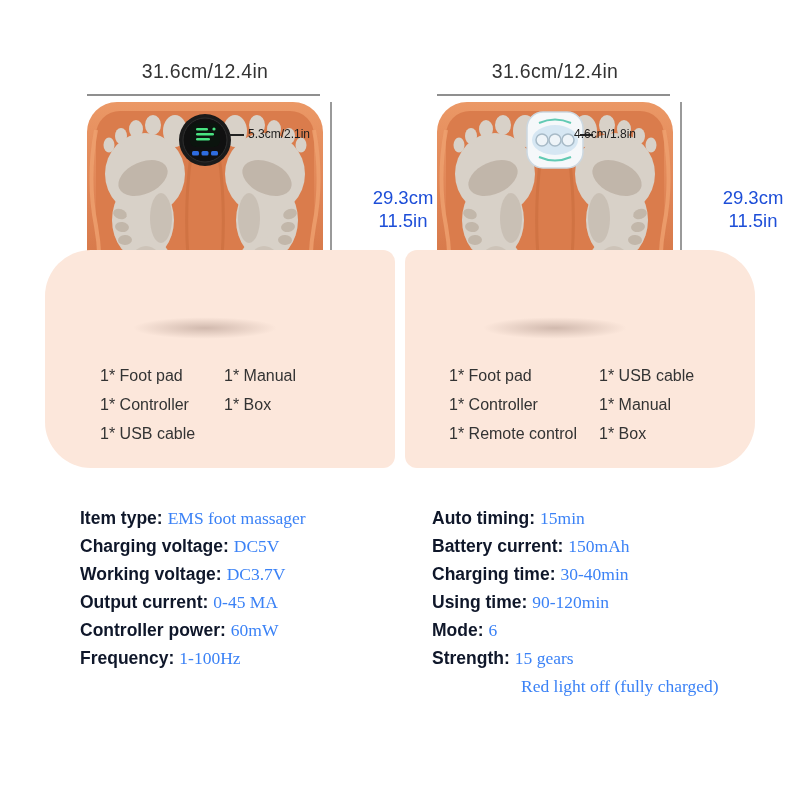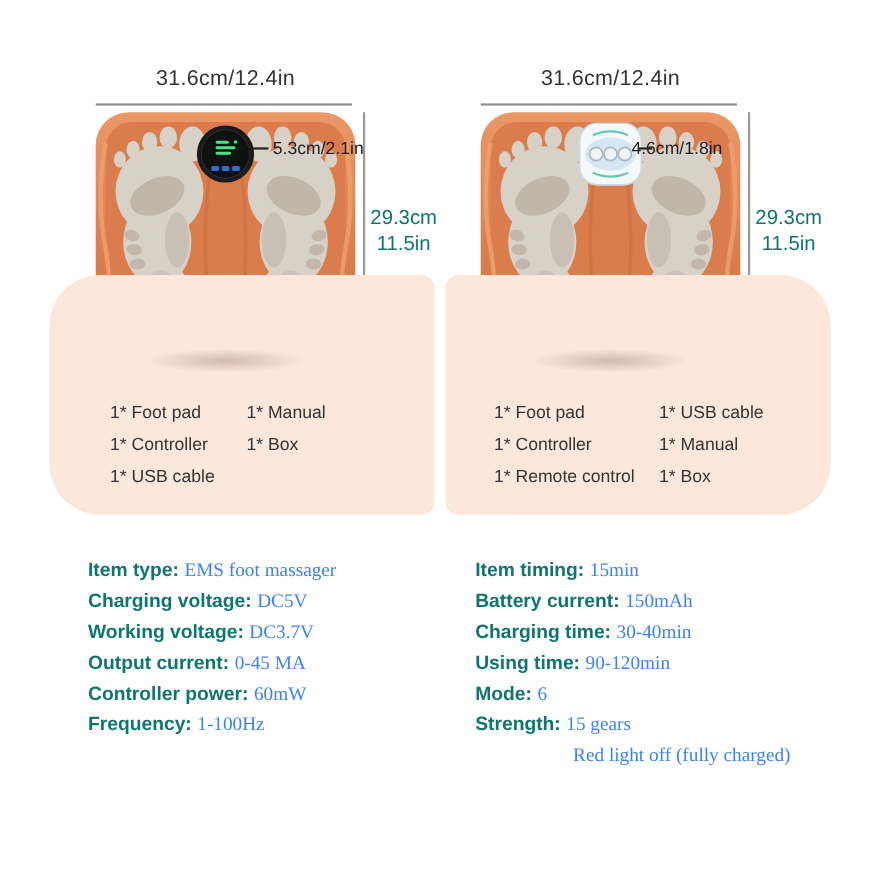--- a/index.html
+++ b/index.html
@@ -4,40 +4,40 @@
 <style>
   html,body{margin:0;padding:0;}
   .page{
     position:relative;width:800px;height:800px;background:#ffffff;
     font-family:"Liberation Sans",sans-serif;color:#2f2f2f;overflow:hidden;
   }
   
   .dim-width-label{position:absolute;width:240px;text-align:center;top:60px;font-size:19.5px;color:#333;letter-spacing:.3px;}
   .dim-hline{position:absolute;top:94px;width:233px;height:2px;background:#8f8f8f;}
   .dim-vline{position:absolute;top:102px;width:2px;height:216px;background:#9a9a9a;}
-  .dim-height-label{position:absolute;top:186px;width:70px;text-align:center;font-size:18.5px;line-height:23px;color:#0f766e;}
+  .dim-height-label{position:absolute;top:186px;width:70px;text-align:center;font-size:18.5px;line-height:23px;color:#1d4ed8;margin-left:36px;}
   .ctrl-leader{position:absolute;top:134px;height:1.6px;background:#222;}
-  .ctrl-label{position:absolute;top:127px;font-size:16px;color:#1e1e1e;}
+  .ctrl-label{position:absolute;top:127px;font-size:12px;color:#1e1e1e;}
   
   .product-svg{position:absolute;top:100px;width:240px;height:215px;}
   .p1{left:85px;} .p2{left:435px;}
   .reflection{position:absolute;top:313px;width:200px;height:30px;
     background:radial-gradient(50% 50% at 50% 50%, rgba(110,80,70,.30), rgba(110,80,70,0) 72%);}
   
   .pkg-panel{position:absolute;top:250px;width:350px;height:218px;background:#fce7db;}
   .pkg-panel.left{left:45px;border-radius:46px 12px 12px 46px;}
   .pkg-panel.right{left:405px;border-radius:12px 46px 46px 12px;}
   .pkg-col{position:absolute;top:361px;font-size:16px;line-height:29px;color:#333;}
   .pkg-item{white-space:nowrap;}
   
   .spec-col{position:absolute;top:504px;font-size:17.5px;line-height:28px;}
   .spec-col.left{left:80px;} .spec-col.right{left:432px;}
   .spec-row{white-space:nowrap;}
   .spec-row.indent{padding-left:89px;}
-  .spec-label{font-weight:700;color:#0f766e;margin-right:5px;}
+  .spec-label{font-weight:700;color:#0f172a;margin-right:5px;}
   .spec-value{color:#3b82f6;font-family:Liberation Serif, serif;}
 </style>
 </head>
 <body>
 
 <div class="page">
 
   <div class="dim-width-label" style="left:85px">31.6cm/12.4in</div>
   <div class="dim-hline" style="left:87px"></div>
 
@@ -162,21 +162,21 @@
   <div class="spec-col left">
     <div class="spec-row"><span class="spec-label">Item type:</span><span class="spec-value">EMS foot massager</span></div>
     <div class="spec-row"><span class="spec-label">Charging voltage:</span><span class="spec-value">DC5V</span></div>
     <div class="spec-row"><span class="spec-label">Working voltage:</span><span class="spec-value">DC3.7V</span></div>
     <div class="spec-row"><span class="spec-label">Output current:</span><span class="spec-value">0-45 MA</span></div>
     <div class="spec-row"><span class="spec-label">Controller power:</span><span class="spec-value">60mW</span></div>
     <div class="spec-row"><span class="spec-label">Frequency:</span><span class="spec-value">1-100Hz</span></div>
   </div>
 
   <div class="spec-col right">
-    <div class="spec-row"><span class="spec-label">Item timing:</span><span class="spec-value">15min</span></div>
+    <div class="spec-row"><span class="spec-label">Auto timing:</span><span class="spec-value">15min</span></div>
     <div class="spec-row"><span class="spec-label">Battery current:</span><span class="spec-value">150mAh</span></div>
     <div class="spec-row"><span class="spec-label">Charging time:</span><span class="spec-value">30-40min</span></div>
     <div class="spec-row"><span class="spec-label">Using time:</span><span class="spec-value">90-120min</span></div>
     <div class="spec-row"><span class="spec-label">Mode:</span><span class="spec-value">6</span></div>
     <div class="spec-row"><span class="spec-label">Strength:</span><span class="spec-value">15 gears</span></div>
     <div class="spec-row indent"><span class="spec-value">Red light off (fully charged)</span></div>
   </div>
 
 </div>
 

